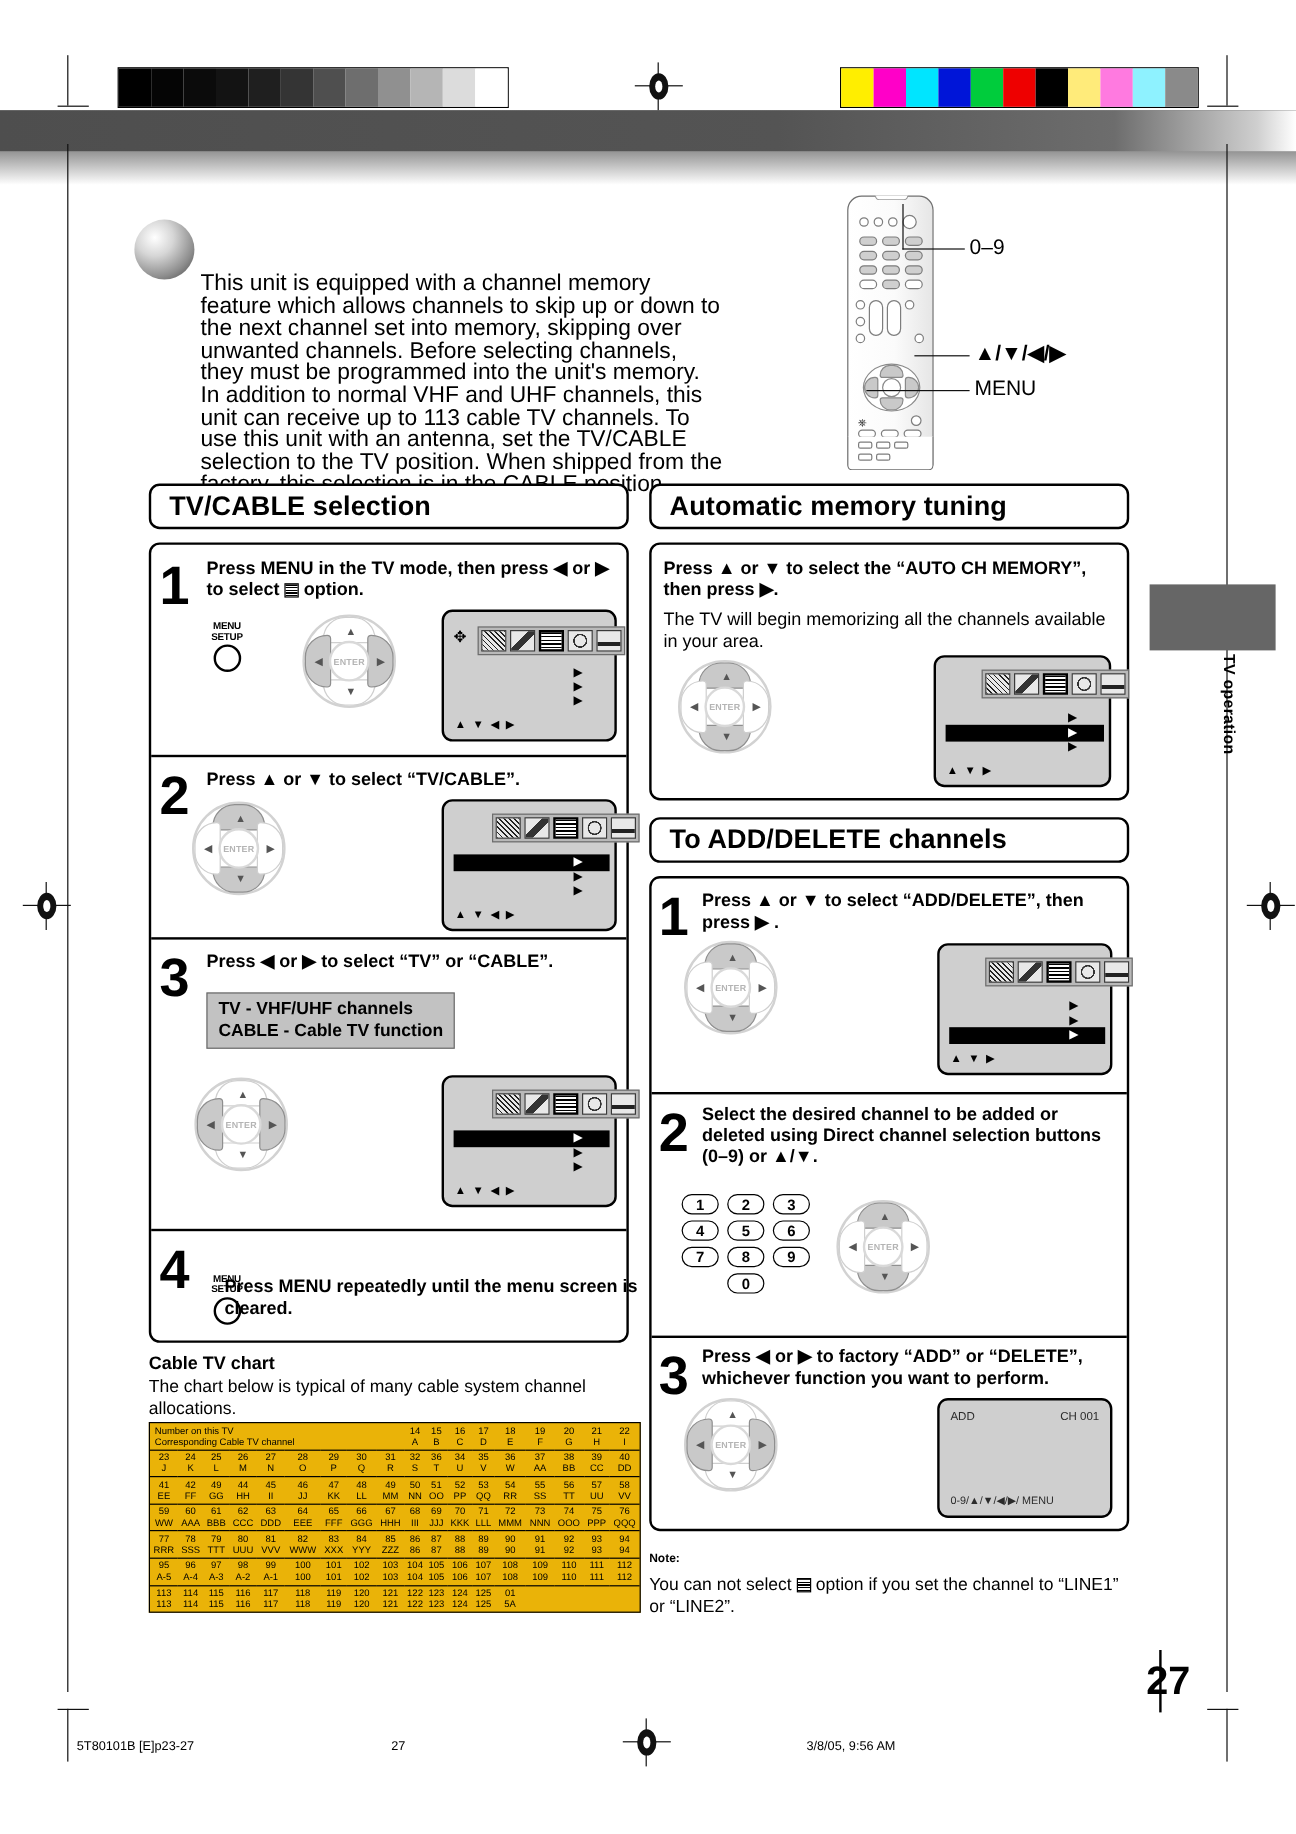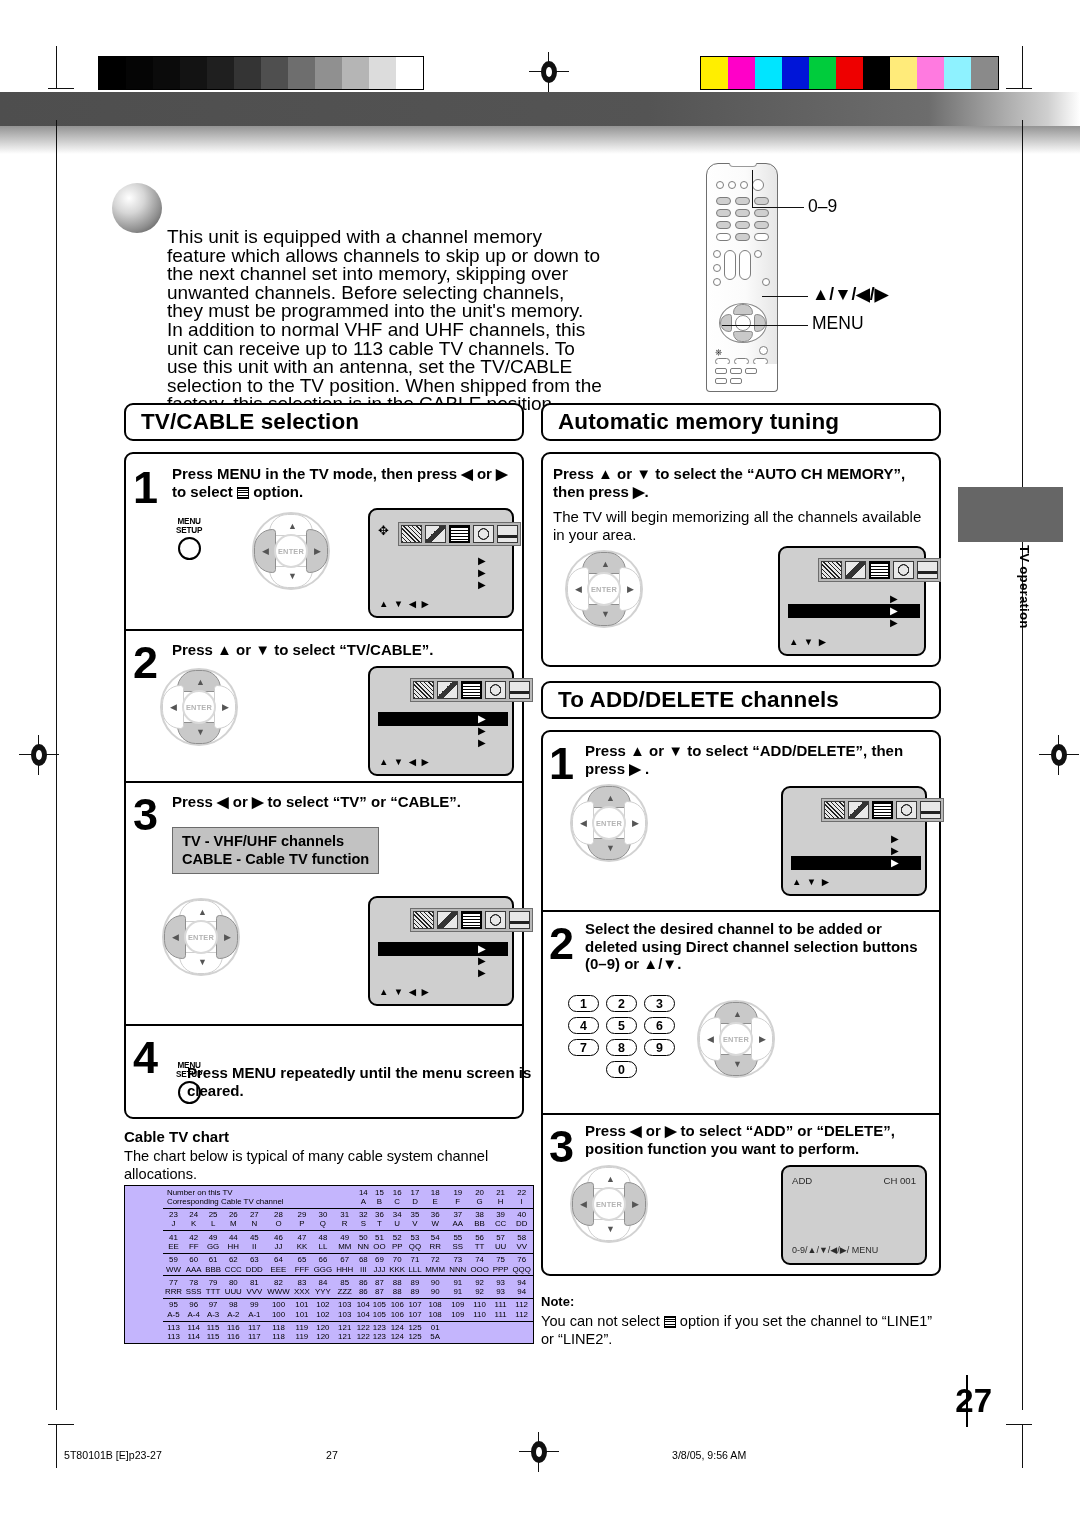--- a/index.html
+++ b/index.html
@@ -132,21 +132,21 @@
 
   
   .keypad { position:absolute; }
   .keypad .krow { display:flex; gap:7px; margin-bottom:5px; }
   .key { width:31px; height:17px; border:1.6px solid #000; border-radius:9px;
          font-size:12.4px; font-weight:bold; display:flex; align-items:center;
          justify-content:center; background:#fff; }
 
   
   .chart { position:absolute; left:124px; top:1185px; width:410px;
-           border:1px solid #000; background:#c4b5fd;padding-left:38px; }
+           border:1px solid #000; background:#eab308; }
   .chart table { border-collapse:collapse; width:100%; }
   .chart td { font-size:7.9px; text-align:center; line-height:9.3px;
               padding:0; font-family:"Liberation Sans",sans-serif; }
   .chart tr.sep td { border-top:1px solid #000; }
   .chart td.lbl { text-align:left; padding-left:4px; font-size:7.9px; white-space:nowrap; }
   .chart td.pad { padding-top:1.5px; }
   .chart td.padb { padding-bottom:1.5px; }
 
   
   .sidetab-block { position:absolute; left:958px; top:487px; width:105px; height:55px; background:#666; }
@@ -831,42 +831,42 @@
   <div class="pt left"></div>
   <div class="pt right"></div>
   <div class="ar" style="left:36px; top:10px;">▲</div>
   <div class="ar" style="left:36px; top:60px;">▼</div>
   <div class="ar" style="left:10px; top:35px;">◀</div>
   <div class="ar" style="left:62px; top:35px;">▶</div>
   <div class="hub">ENTER</div>
 </div>
 
 <div class="stepnum" style="left:549px; top:1124px;">3</div>
-<div class="steptext" style="left:585px; top:1122px; width:350px;">Press ◀ or ▶ to select “ADD” or “DELETE”, position function you want to perform.</div>
+<div class="steptext" style="left:585px; top:1122px; width:350px;">Press ◀ or ▶ to factory “ADD” or “DELETE”, whichever function you want to perform.</div>
 
 <div class="dpad" style="left:570px; top:1165px;">
   <div class="ring"></div>
   <div class="pt up"></div>
   <div class="pt down"></div>
   <div class="pt left on"></div>
   <div class="pt right on"></div>
   <div class="ar" style="left:36px; top:10px;">▲</div>
   <div class="ar" style="left:36px; top:60px;">▼</div>
   <div class="ar" style="left:10px; top:35px;">◀</div>
   <div class="ar" style="left:62px; top:35px;">▶</div>
   <div class="hub">ENTER</div>
 </div>
 
 <div class="osd" style="left:781px; top:1165px; width:146px; height:100px;">
   <div class="txt" style="left:9px; top:8px;">ADD</div>
   <div class="txt" style="right:9px; top:8px;">CH 001</div>
   <div class="txt" style="left:9px; bottom:8px; font-size:9px;">0-9/▲/▼/◀/▶/ MENU</div>
 </div>
 
-<div style="position:absolute; left:541px; top:1294px; font-size:13px; font-weight:bold;">Note:</div>
+<div style="position:absolute; left:541px; top:1294px; font-size:10px; font-weight:bold;">Note:</div>
 <div style="position:absolute; left:541px; top:1313px; width:400px; font-size:14.6px; line-height:17.6px;">
   <span>You can not select </span><span style="display:inline-block;width:12px;height:12px;border:1.4px solid #000;background:
     repeating-linear-gradient(to bottom,#000 0 1px,#fff 1px 2.2px);vertical-align:-2px;"></span><span> option if you set the channel to “LINE1” or “LINE2”.</span>
 </div>
 
 <div class="sidetab-block"></div>
 <div class="sidetab-text">TV operation</div>
 
 <div class="pageno">27</div>
 <div class="pageno-rule"></div>

